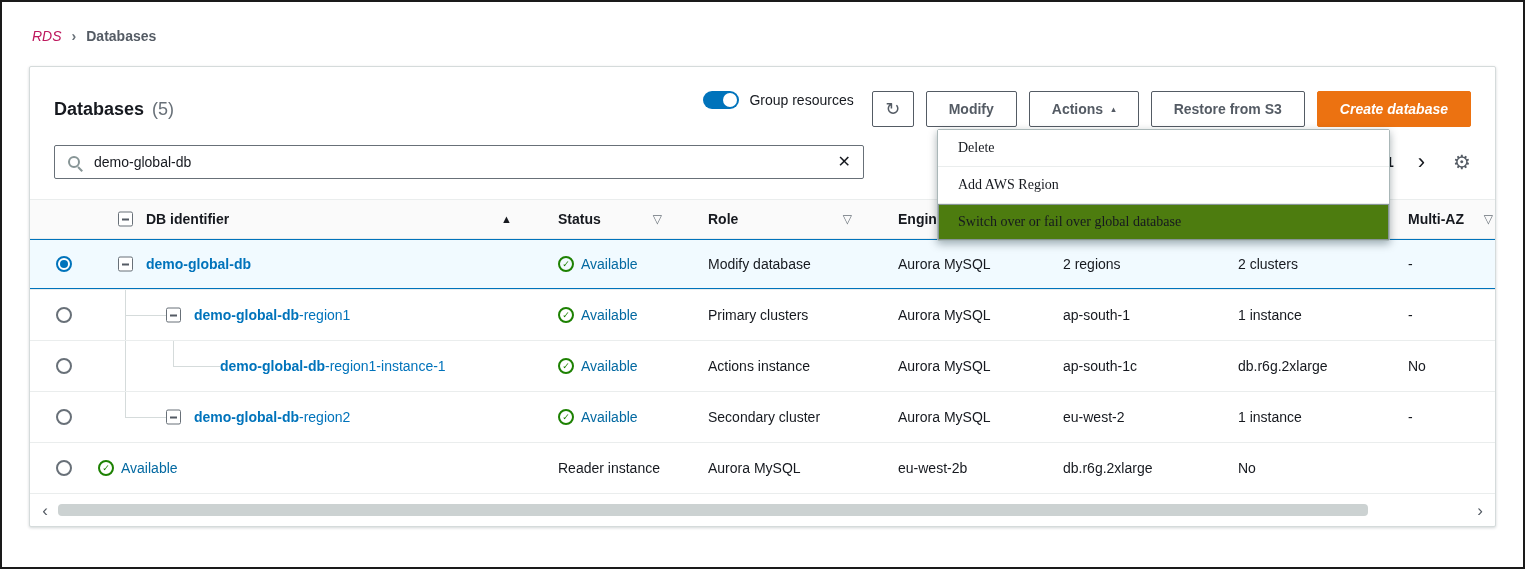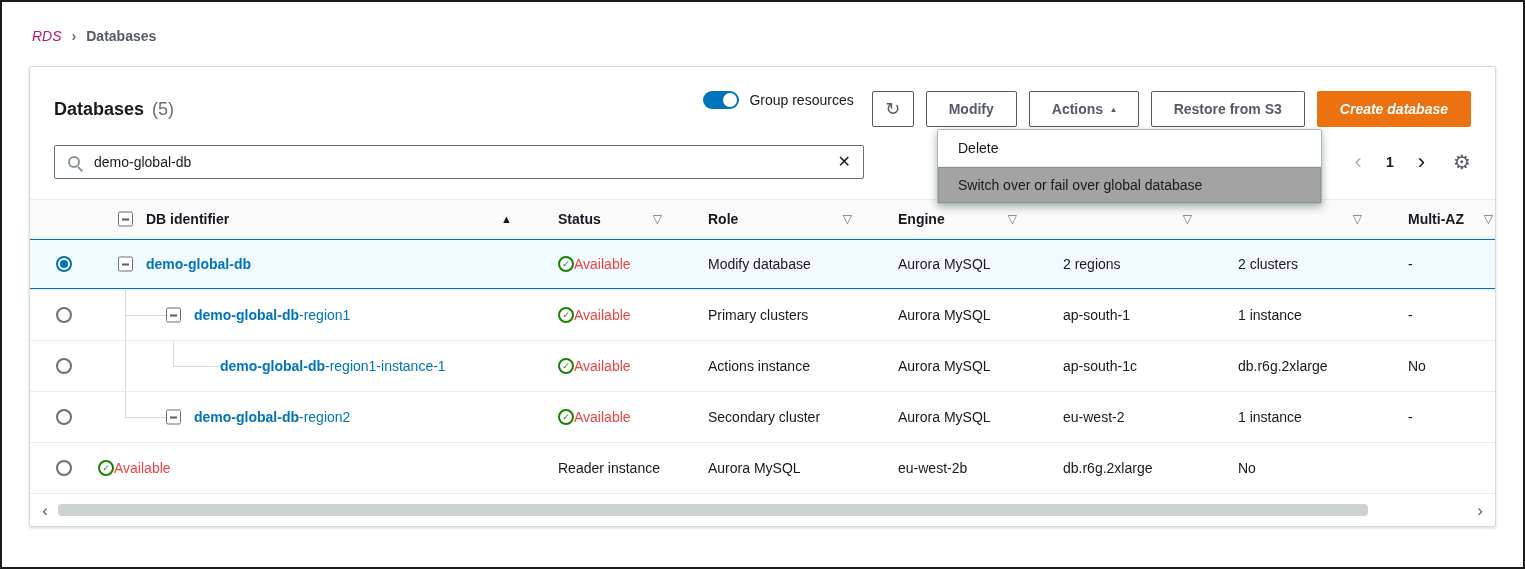--- a/index.html
+++ b/index.html
@@ -27,25 +27,25 @@
   .toggle-label { font-size: 14px; color: #16191f; }
 
   .btn { height: 36px; display: inline-flex; align-items: center; gap: 8px; padding: 0 22px; background: #fff;
          border: 1px solid #545b64; border-radius: 2px; font-size: 14px; font-weight: 700; color: #545b64;
          cursor: pointer; font-family: inherit; white-space: nowrap; }
   .btn-icon { width: 42px; padding: 0; justify-content: center; font-size: 18px; font-weight: 400; }
   .btn-primary { background: #ec7211; border-color: #ec7211; color: #fff; font-style: italic; }
   .caret { font-size: 9px; line-height: 1; }
 
   
-  .actions-menu { position: absolute; top: 62px; left: 907px; width: 385px; background: #fff;
-                  border: 1px solid #aab7b8; border-radius: 2px; box-shadow: 0 3px 8px rgba(0,28,36,.35); z-index: 30; }
+  .actions-menu { position: absolute; top: 62px; left: 907px; width: 453px; background: #fff;
+                  border: 1px solid #aab7b8; border-radius: 2px; box-shadow: 0 3px 8px rgba(0,28,36,.35); z-index: 30; font-family: Liberation Serif, serif; }
   .menu-item { padding: 10px 20px; font-size: 14px; color: #16191f; cursor: pointer; background: #fff; }
   .menu-item + .menu-item { border-top: 1px solid #eaeded; }
-  .menu-item.highlighted { background: #a3a3a3; box-shadow: inset 0 0 0 1px #879596; }
+  .menu-item.highlighted { background: #4d7c0f; box-shadow: inset 0 0 0 1px #879596; }
 
   
   .filter-row { display: flex; justify-content: space-between; align-items: center; padding: 0 24px 20px; }
   .search { width: 810px; height: 34px; border: 1px solid #687078; border-radius: 2px; background: #fff;
             display: flex; align-items: center; padding: 0 12px; gap: 10px; }
   .search-icon { position: relative; width: 15px; height: 15px; flex: 0 0 auto; }
   .search-icon::before { content: ""; position: absolute; left: 1px; top: 1px; width: 8px; height: 8px; border: 2px solid #879596; border-radius: 50%; }
   .search-icon::after { content: ""; position: absolute; left: 11px; top: 11px; width: 6px; height: 2px; background: #879596; transform: rotate(45deg); transform-origin: left center; }
   .search input { border: 0; outline: 0; flex: 1; font-size: 14px; color: #16191f; font-family: inherit; background: transparent; }
   .clear { color: #16191f; font-size: 16px; cursor: pointer; line-height: 1; }
@@ -83,21 +83,21 @@
 
   .guide-v { position: absolute; top: 0; bottom: 0; width: 1px; background: #d5dbdb; }
   .guide-v.half { bottom: 50%; }
   .guide-h { position: absolute; top: 50%; height: 1px; background: #d5dbdb; }
 
   .db-link { color: #0073bb; text-decoration: none; font-size: 14px; cursor: pointer; white-space: nowrap; }
   .db-link .b { font-weight: 700; }
 
   .check-circle { display: inline-flex; align-items: center; justify-content: center; width: 16px; height: 16px;
                   border: 2px solid #1d8102; border-radius: 50%; color: #1d8102; font-size: 9px; font-weight: 700; flex: 0 0 auto; }
-  .status-label { color: #ef4444; }
+  .status-label { color: #0369a1; margin-left: 7px; }
 
   
   .hscroll { display: flex; align-items: center; height: 32px; padding: 0 6px; gap: 4px; }
   .hs-arrow { width: 18px; text-align: center; color: #545b64; font-size: 17px; line-height: 1; cursor: pointer; }
   .hs-track { flex: 1; height: 14px; position: relative; background: #fff; }
   .hs-thumb { position: absolute; left: 0; top: 1px; height: 12px; width: 93%; background: #ccd2d2; border-radius: 4px; cursor: grab; }
 </style>
 </head>
 <body>
 
@@ -135,20 +135,21 @@
           <span>Restore from S3</span>
         </button>
         <button class="btn btn-primary">
           <span>Create database</span>
         </button>
       </div>
     </div>
 
     <div class="actions-menu">
         <div class="menu-item">Delete</div>
+        <div class="menu-item">Add AWS Region</div>
         <div class="menu-item highlighted">Switch over or fail over global database</div>
       </div>
 
     <div class="filter-row">
       <div class="search">
         <span class="search-icon"></span>
         <input type="text" value="demo-global-db" style="">
         <span class="clear">✕</span>
       </div>
       <div class="pager">

